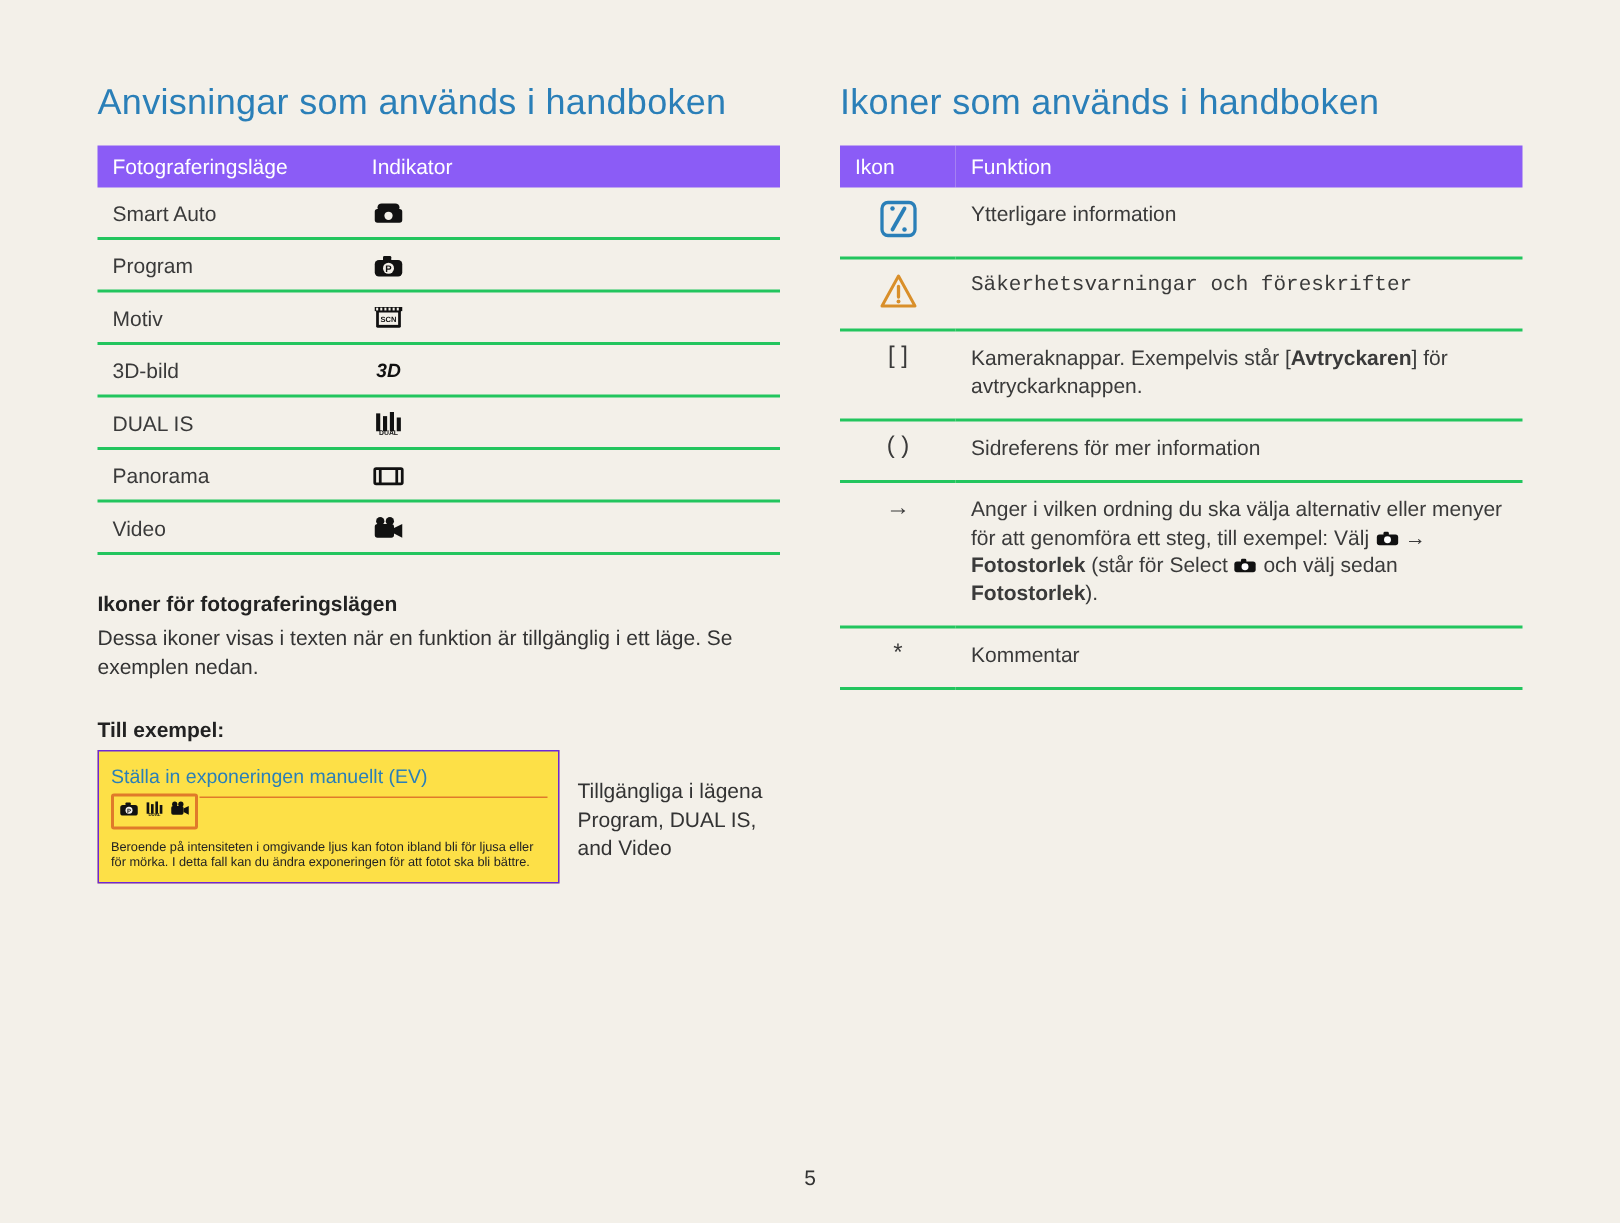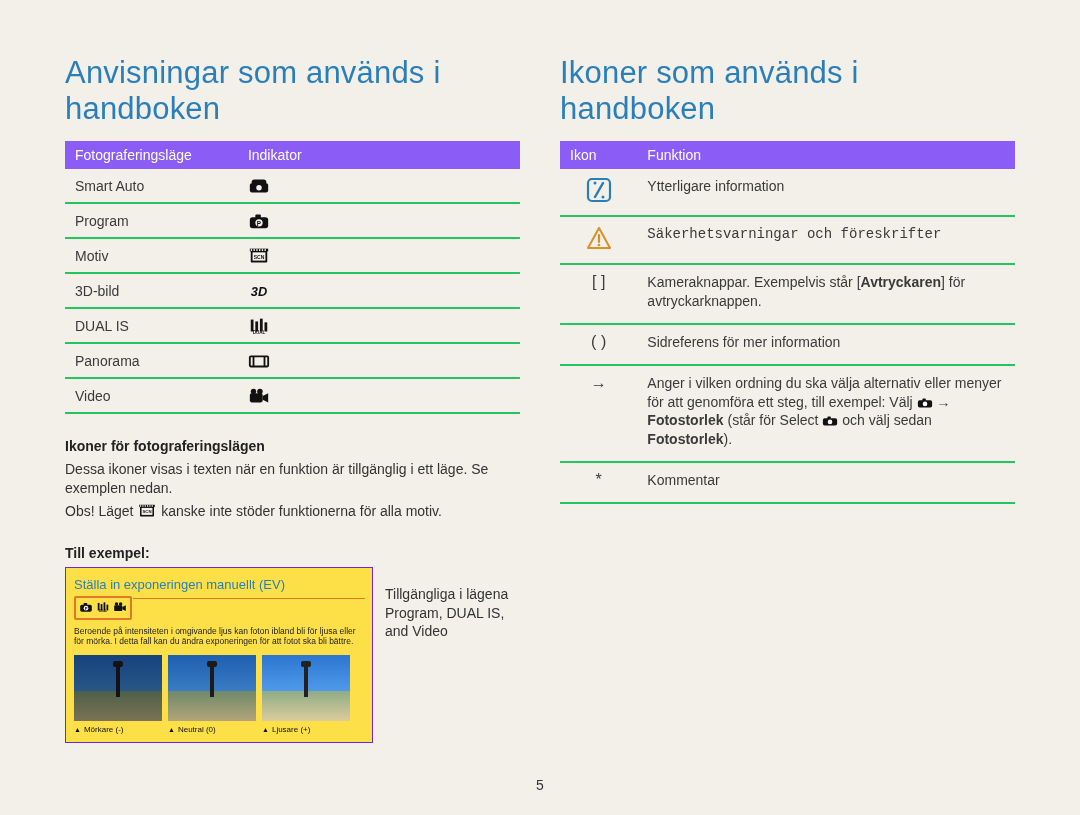--- a/index.html
+++ b/index.html
@@ -14,21 +14,21 @@
   .page {
     padding: 55px 65px 30px 65px;
     display: flex;
     gap: 40px;
   }
   .col {
     flex: 1;
     min-width: 0;
   }
   h1 {
-    font-size: 31px;
+    font-size: 24px;
     font-weight: 400;
     color: #2a7fb8;
     margin: 0 0 14px 0;
     letter-spacing: 0.2px;
   }
   table.modes, table.icons {
     width: 100%;
     border-collapse: collapse;
     font-size: 14px;
     table-layout: fixed;
@@ -292,61 +292,40 @@
             <td>Video</td>
             <td class="icon-cell" style="text-align: left;"><svg>
                 <use href="#ic-video"></use>
               </svg></td>
           </tr>
         </tbody>
     </table>
 
     <h2>Ikoner för fotograferingslägen</h2>
     <p class="body">Dessa ikoner visas i texten när en funktion är tillgänglig i ett läge. Se exemplen nedan.</p>
-    <p class="body">
-      <span>Obs! Läget </span>
-      <span class="inline-icon"><svg>
-            <use href="#ic-scene"></use>
-          </svg></span>
-      <span> kanske inte stöder funktionerna för alla motiv.</span>
-    </p>
 
     <h2>Till exempel:</h2>
 
     <div class="example-row" style="position:relative;">
       <div class="example-box">
         <div class="example-title">Ställa in exponeringen manuellt (EV)</div>
         <div style="position:relative;">
           <span class="mode-icons-line">
             <span><svg>
                   <use href="#ic-program"></use>
                 </svg></span>
             <span><svg>
                   <use href="#ic-dual-is"></use>
                 </svg></span>
             <span><svg>
                   <use href="#ic-video"></use>
                 </svg></span>
           </span>
         </div>
         <div class="example-desc">Beroende på intensiteten i omgivande ljus kan foton ibland bli för ljusa eller för mörka. I detta fall kan du ändra exponeringen för att fotot ska bli bättre.</div>
-        <div class="thumbs" id="thumbs">
-            <div class="thumb-wrap">
-              <div class="thumb dark"></div>
-              <div class="thumb-label">Mörkare (-)</div>
-            </div>
-            <div class="thumb-wrap">
-              <div class="thumb "></div>
-              <div class="thumb-label">Neutral (0)</div>
-            </div>
-            <div class="thumb-wrap">
-              <div class="thumb light"></div>
-              <div class="thumb-label">Ljusare (+)</div>
-            </div>
-          </div>
       </div>
 
       <div class="leader" style="left:68px; top:31px; width:232px;"></div>
       <div class="example-side">Tillgängliga i lägena Program, DUAL IS, and Video</div>
     </div>
   </div>
 
   <div class="col">
     <h1>Ikoner som används i handboken</h1>
 

